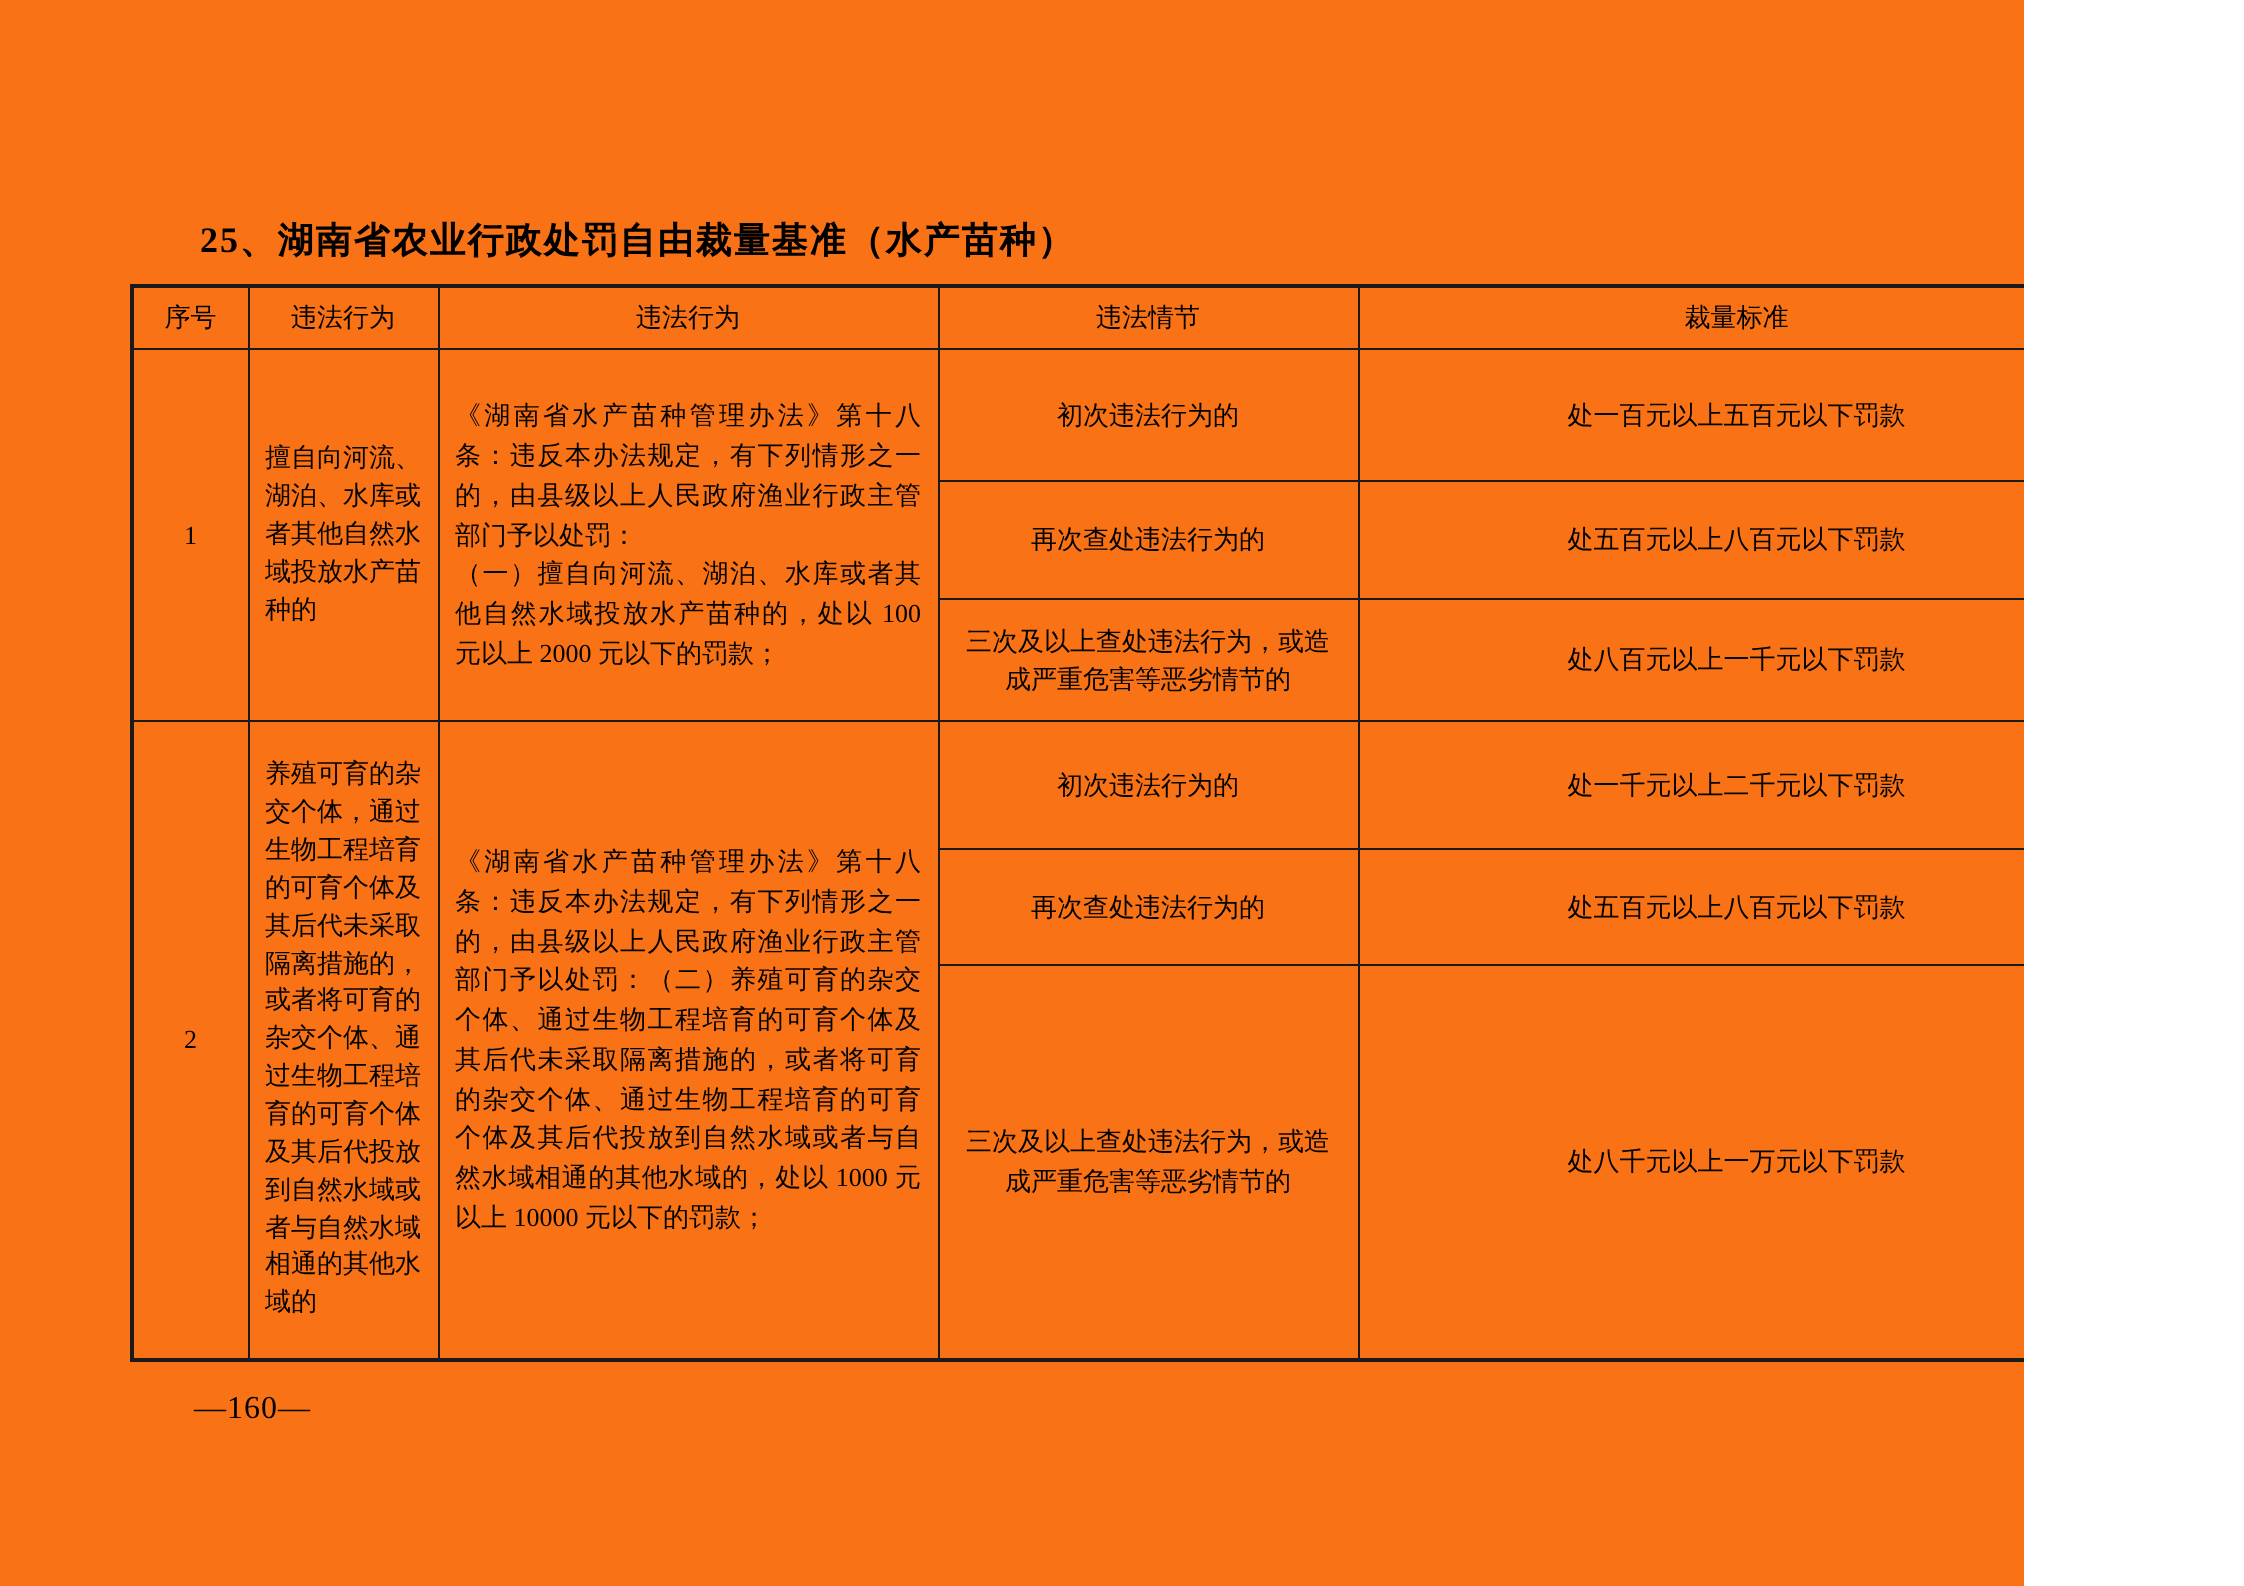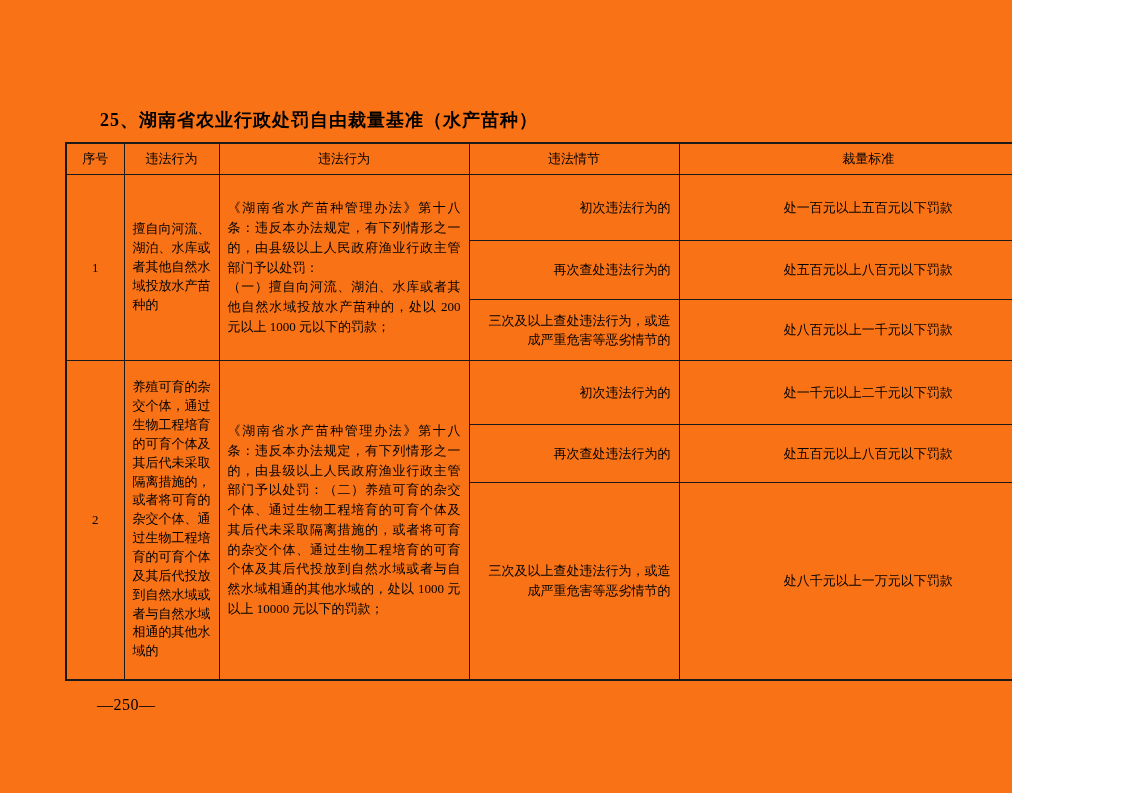--- a/index.html
+++ b/index.html
@@ -66,21 +66,21 @@
     font-family: Liberation Serif, serif;
   }
   .cell-basis {
     text-align: justify;
     text-align-last: left;
     line-height: 1.52;
     padding: 4px 10px;
     white-space: pre-line;
   }
   .cell-circ {
-    text-align: right;
+    text-align: center;
     line-height: 1.5;
     padding: 2px 8px;
   }
   .cell-std {
     text-align: center;
     line-height: 1.5;
     padding: 2px 10px;
   }
   tr.h66  { height: 66px; }
   tr.h59  { height: 59px; }
@@ -117,21 +117,21 @@
         <th>违法行为</th>
         <th>违法行为</th>
         <th>违法情节</th>
         <th>裁量标准</th>
       </tr>
 
       <tr class="h66">
         <td rowspan="3" class="cell-no">1</td>
         <td rowspan="3" class="cell-behavior">擅自向河流、湖泊、水库或者其他自然水域投放水产苗种的</td>
         <td rowspan="3" class="cell-basis">《湖南省水产苗种管理办法》第十八条：违反本办法规定，有下列情形之一的，由县级以上人民政府渔业行政主管部门予以处罚：
-（一）擅自向河流、湖泊、水库或者其他自然水域投放水产苗种的，处以 200 元以上 1000 元以下的罚款；</td>
+（一）擅自向河流、湖泊、水库或者其他自然水域投放水产苗种的，处以 100 元以上 2000 元以下的罚款；</td>
         <td class="cell-circ">初次违法行为的</td>
         <td class="cell-std">处一百元以上五百元以下罚款</td>
       </tr>
       <tr class="h59">
         <td class="cell-circ">再次查处违法行为的</td>
         <td class="cell-std">处五百元以上八百元以下罚款</td>
       </tr>
       <tr class="h61">
         <td class="cell-circ">三次及以上查处违法行为，或造成严重危害等恶劣情节的</td>
         <td class="cell-std">处八百元以上一千元以下罚款</td>
@@ -148,15 +148,15 @@
         <td class="cell-circ">再次查处违法行为的</td>
         <td class="cell-std">处五百元以上八百元以下罚款</td>
       </tr>
       <tr class="h197">
         <td class="cell-circ">三次及以上查处违法行为，或造成严重危害等恶劣情节的</td>
         <td class="cell-std">处八千元以上一万元以下罚款</td>
       </tr>
     </tbody>
   </table>
 
-  <div class="page-footer">—250—</div>
+  <div class="page-footer">—160—</div>
 
 </div>
 
 </body></html>

